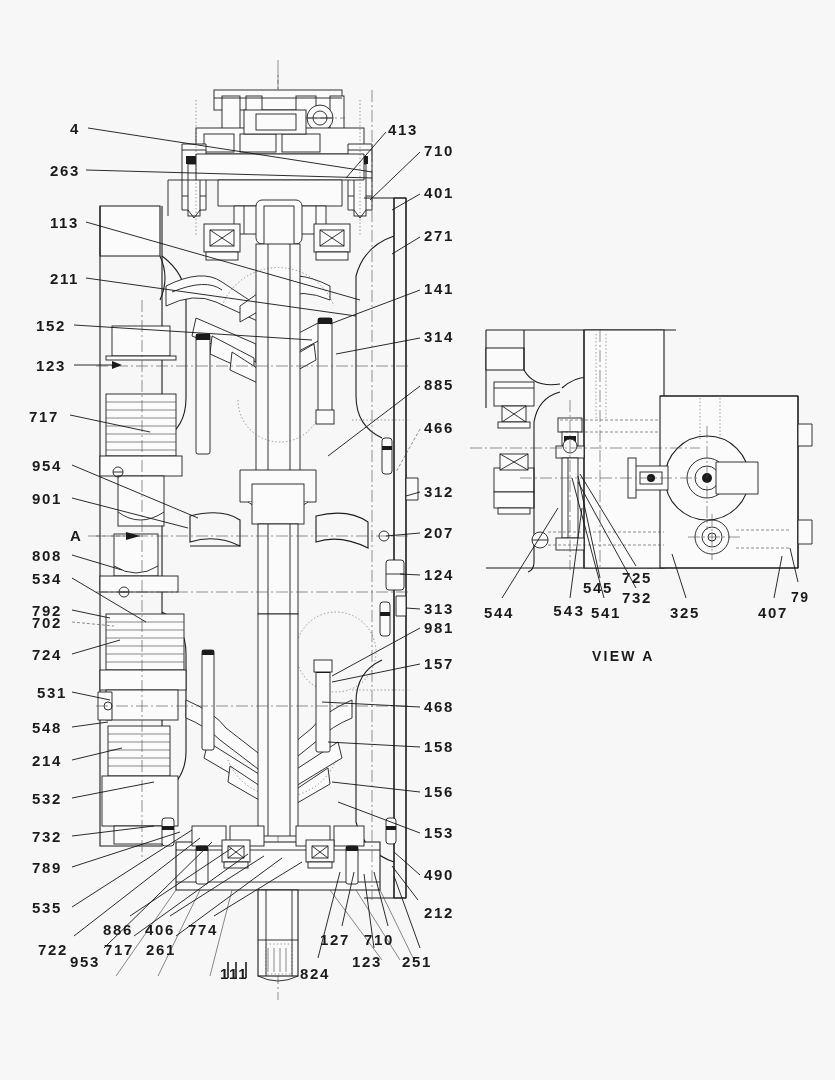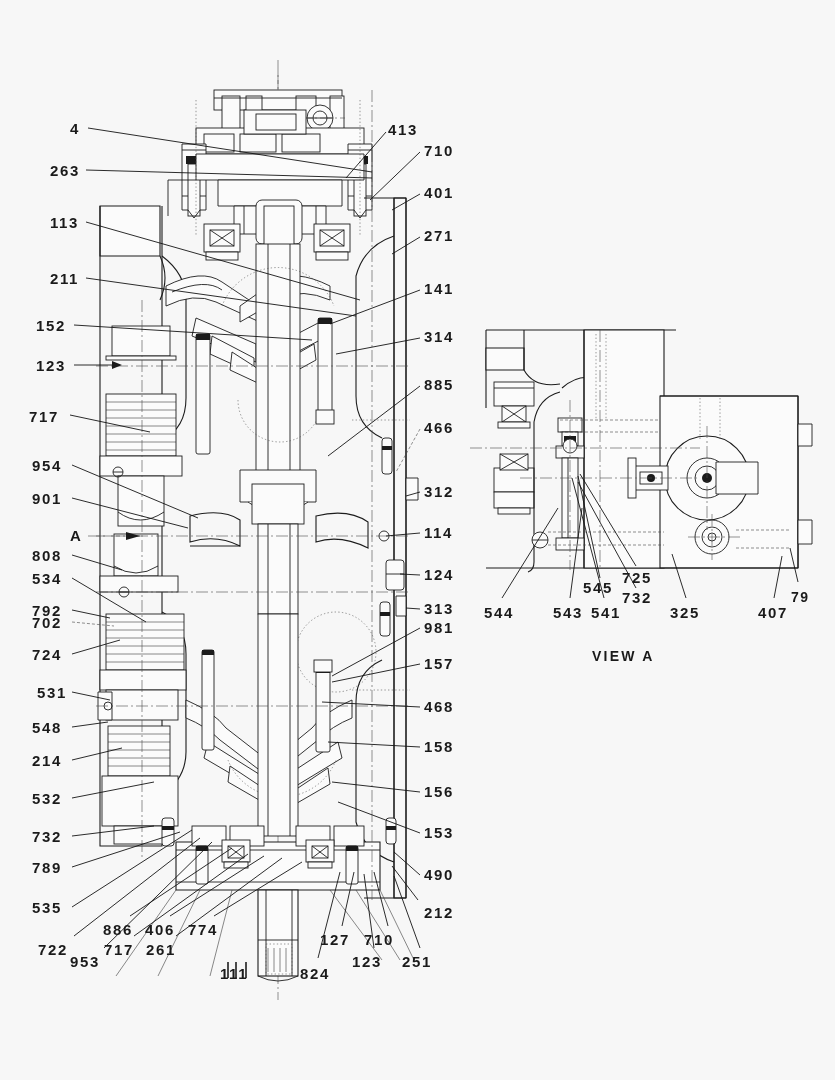--- a/index.html
+++ b/index.html
@@ -510,33 +510,33 @@
 
 <div class="lbl" style="left:388px; top:122px;">413</div>
 <div class="lbl" style="left:424px; top:143px;">710</div>
 <div class="lbl" style="left:424px; top:185px;">401</div>
 <div class="lbl" style="left:424px; top:228px;">271</div>
 <div class="lbl" style="left:424px; top:281px;">141</div>
 <div class="lbl" style="left:424px; top:329px;">314</div>
 <div class="lbl" style="left:424px; top:377px;">885</div>
 <div class="lbl" style="left:424px; top:420px;">466</div>
 <div class="lbl" style="left:424px; top:484px;">312</div>
-<div class="lbl" style="left:424px; top:525px;">114</div>
+<div class="lbl" style="left:424px; top:525px;">207</div>
 <div class="lbl" style="left:424px; top:567px;">124</div>
 <div class="lbl" style="left:424px; top:601px;">313</div>
 <div class="lbl" style="left:424px; top:620px;">981</div>
 <div class="lbl" style="left:424px; top:656px;">157</div>
 <div class="lbl" style="left:424px; top:699px;">468</div>
 <div class="lbl" style="left:424px; top:739px;">158</div>
 <div class="lbl" style="left:424px; top:784px;">156</div>
 <div class="lbl" style="left:424px; top:825px;">153</div>
 <div class="lbl" style="left:424px; top:867px;">490</div>
 
 <div class="lbl" style="left:484px; top:605px;">544</div>
-<div class="lbl" style="left:553px; top:605px;">543</div>
+<div class="lbl" style="left:553px; top:605px;font-family:Liberation Mono, monospace;">543</div>
 <div class="lbl" style="left:591px; top:605px;">541</div>
 <div class="lbl" style="left:583px; top:580px;text-align:right;">545</div>
 <div class="lbl" style="left:622px; top:570px;">725</div>
 <div class="lbl" style="left:622px; top:590px;">732</div>
 <div class="lbl" style="left:670px; top:605px;">325</div>
 <div class="lbl" style="left:758px; top:605px;">407</div>
 <div class="lbl small" style="left:791px; top:590px;">79</div>
 
 <div class="lbl" style="left:70px; top:528px;">A</div>
 

